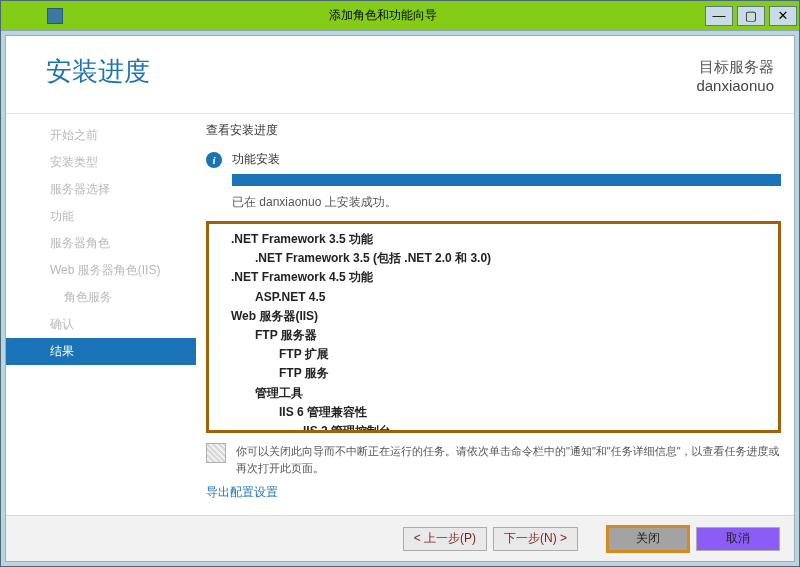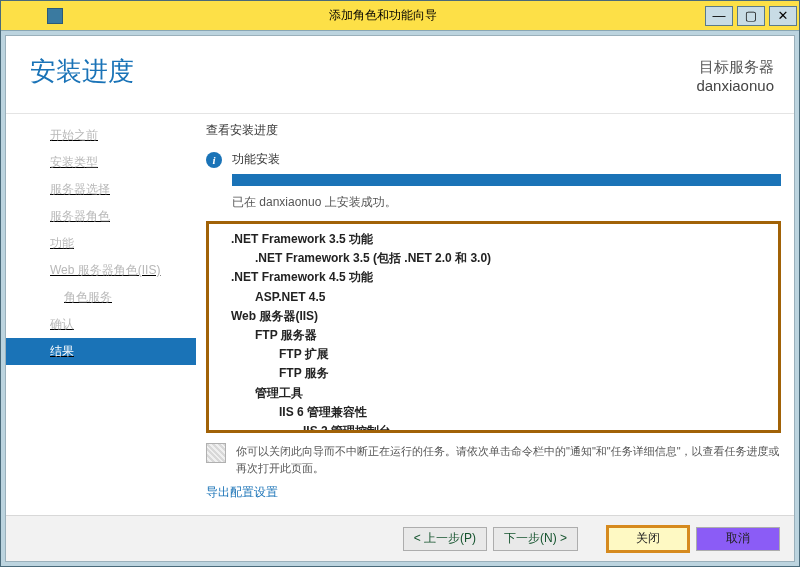--- a/index.html
+++ b/index.html
@@ -14,21 +14,21 @@
 .window {
   width: 800px;
   height: 567px;
   background: #bcd4df;
   border: 1px solid #4a6a7a;
   display: flex;
   flex-direction: column;
 }
 .titlebar {
   height: 30px;
-  background: #fde047;
+  background: #84cc16;
   display: flex;
   align-items: center;
   border-bottom: 1px solid #8aa6b3;
   padding-left: 40px;
 }
 .titlebar-icon {
   width: 16px; height: 16px;
   margin-left: 6px;
   background: #3a7aa0;
   border: 1px solid #2a5a7a;
@@ -66,38 +66,38 @@
   align-items: flex-start;
   padding: 18px 20px 4px 24px;
   border-bottom: 1px solid #e4e4e4;
   margin-bottom: 4px;
   height: 78px;
 }
 .page-title {
   color: #1a73b7;
   font-size: 26px;
   font-weight: 300;
+  margin-left: 16px;
 }
 .target {
   text-align: right;
   font-size: 15px;
   color: #555;
   margin-left: auto;
   margin-top: 4px;
 }
 .target-name { color: #444; }
 .body-row {
   flex: 1;
   display: flex;
   overflow: hidden;
 }
 .sidebar {
   width: 190px;
   padding-top: 4px;
-  text-decoration: underline;
 }
 .side-item {
   padding: 5px 0 5px 44px;
   color: #b8b8b8;
   font-size: 12px;
 }
 .side-item.indent { padding-left: 58px; }
 .side-item.active {
   background: #1a73b7;
   color: #fff;
@@ -177,28 +177,28 @@
   align-items: center;
   justify-content: flex-end;
   padding-right: 14px;
   gap: 6px;
 }
 .btn {
   min-width: 84px;
   height: 24px;
   border: 1px solid #adadad;
   background: #e9e9e9;
-  color: #14532d;
+  color: #7f1d1d;
   font-size: 12px;
   padding: 0 10px;
 }
 .btn.enabled { color: #222; background: #8b5cf6; }
 .btn.primary {
   border: 3px solid #d68a1e;
-  background: #fef9c3;
+  background: #a3a3a3;
   color: #222;
   height: 28px;
 }
 .btn-gap { width: 16px; }
 </style>
 </head>
 <body>
 
 <div class="window">
   <div class="titlebar">
@@ -218,22 +218,22 @@
         <div>目标服务器</div>
         <div class="target-name">danxiaonuo</div>
       </div>
     </div>
 
     <div class="body-row">
       <div class="sidebar" id="sidebar">
           <div class="side-item">开始之前</div>
           <div class="side-item">安装类型</div>
           <div class="side-item">服务器选择</div>
+          <div class="side-item">功能</div>
           <div class="side-item">服务器角色</div>
-          <div class="side-item">功能</div>
           <div class="side-item">Web 服务器角色(IIS)</div>
           <div class="side-item indent">角色服务</div>
           <div class="side-item">确认</div>
           <div class="side-item active">结果</div>
         </div>
 
       <div class="main">
         <div class="section-label">查看安装进度</div>
         <div class="status-row">
           <div class="info-icon">i</div>

